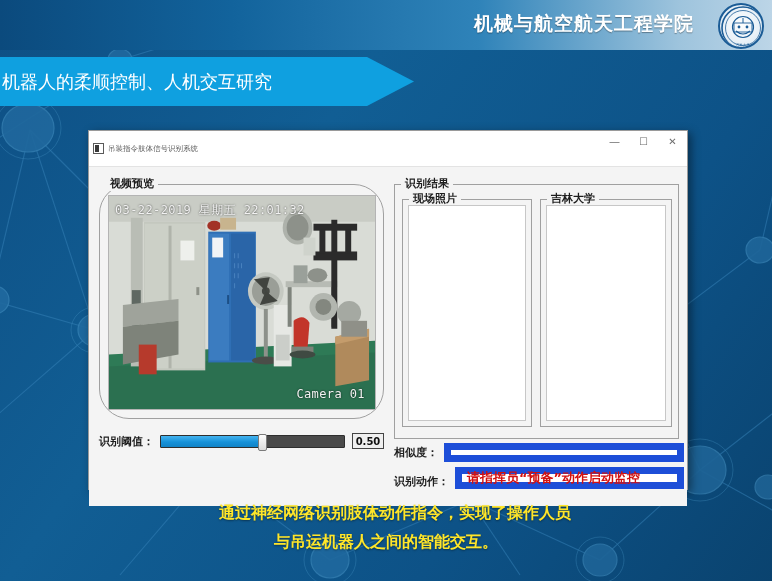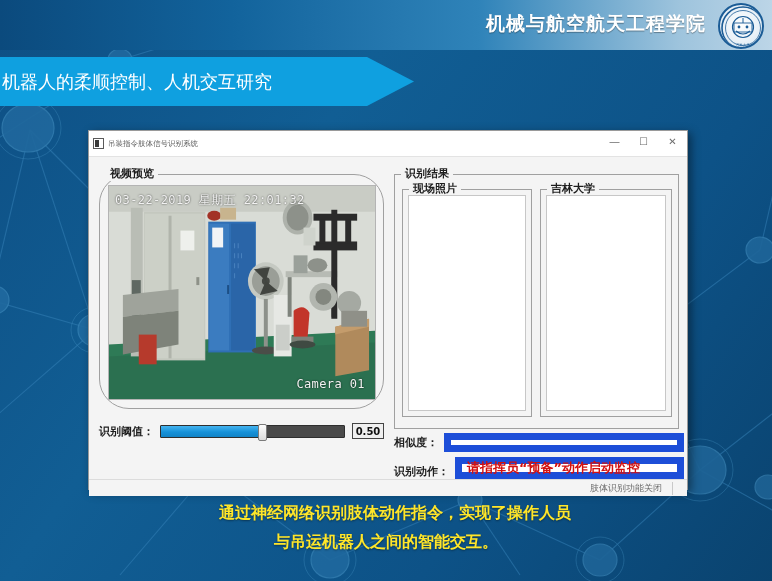--- a/index.html
+++ b/index.html
@@ -16,21 +16,21 @@
   }
   
   #netbg { position: absolute; inset: 0; width: 772px; height: 581px; opacity: .55; }
 
   
   #header {
     position: absolute; top: 0; left: 0; width: 772px; height: 50px;
     background: linear-gradient(90deg, #0b4a7d 0%, #12639c 30%, #2f83b9 62%, #9ec4dd 88%, #bcd5e7 100%);
   }
   #header-title {
-    position: absolute; right: 66px; top: 11px;
+    position: absolute; right: 78px; top: 11px;
     color: #ffffff; font-size: 19px; font-weight: bold;
     letter-spacing: 1px;
     font-family: "DejaVu Sans", "Liberation Sans", sans-serif;
     text-shadow: 0 1px 1px rgba(0,0,0,.35);
     white-space: nowrap;
   }
   #logo {
     position: absolute; right: 8px; top: 3px;
     width: 46px; height: 46px; border-radius: 50%;
     background: radial-gradient(circle at 50% 45%, #fdfefe 0%, #eaf2f8 55%, #cfe0ee 100%);
@@ -54,21 +54,21 @@
 
   
   #appwin {
     position: absolute; left: 88px; top: 130px;
     width: 600px; height: 360px;
     background: #f4f4f4;
     border: 1px solid #9a9a9a;
     box-shadow: 3px 3px 9px rgba(0,0,0,.45);
   }
   #titlebar {
-    height: 26px; background: #ffffff;
+    height: 36px; background: #ffffff;
     border-bottom: 1px solid #e3e3e3;
     display: flex; align-items: center;
     position: relative;
   }
   #tb-icon {
     width: 11px; height: 11px; margin-left: 4px; margin-right: 4px;
     background: #ffffff; border: 1px solid #5a5a5a;
     position: relative; flex: 0 0 auto;
   }
   #tb-icon::after {
@@ -390,23 +390,20 @@
         <div class="field"></div>
       </div>
 
       <div id="row-act">
         <span class="ctl-label">识别动作：</span>
         <div class="field" id="act-field">
           <span id="act-text">请指挥员“预备”动作启动监控</span>
         </div>
       </div>
 
-      <div id="statusbar">
-        <span id="status-text">肢体识别功能关闭</span>
-      </div>
     </div>
   </div>
 
   <div id="caption">
     <span class="ln1">通过神经网络识别肢体动作指令，实现了操作人员</span>
     <span class="ln2">与吊运机器人之间的智能交互。</span>
   </div>
 
 </div>
 

